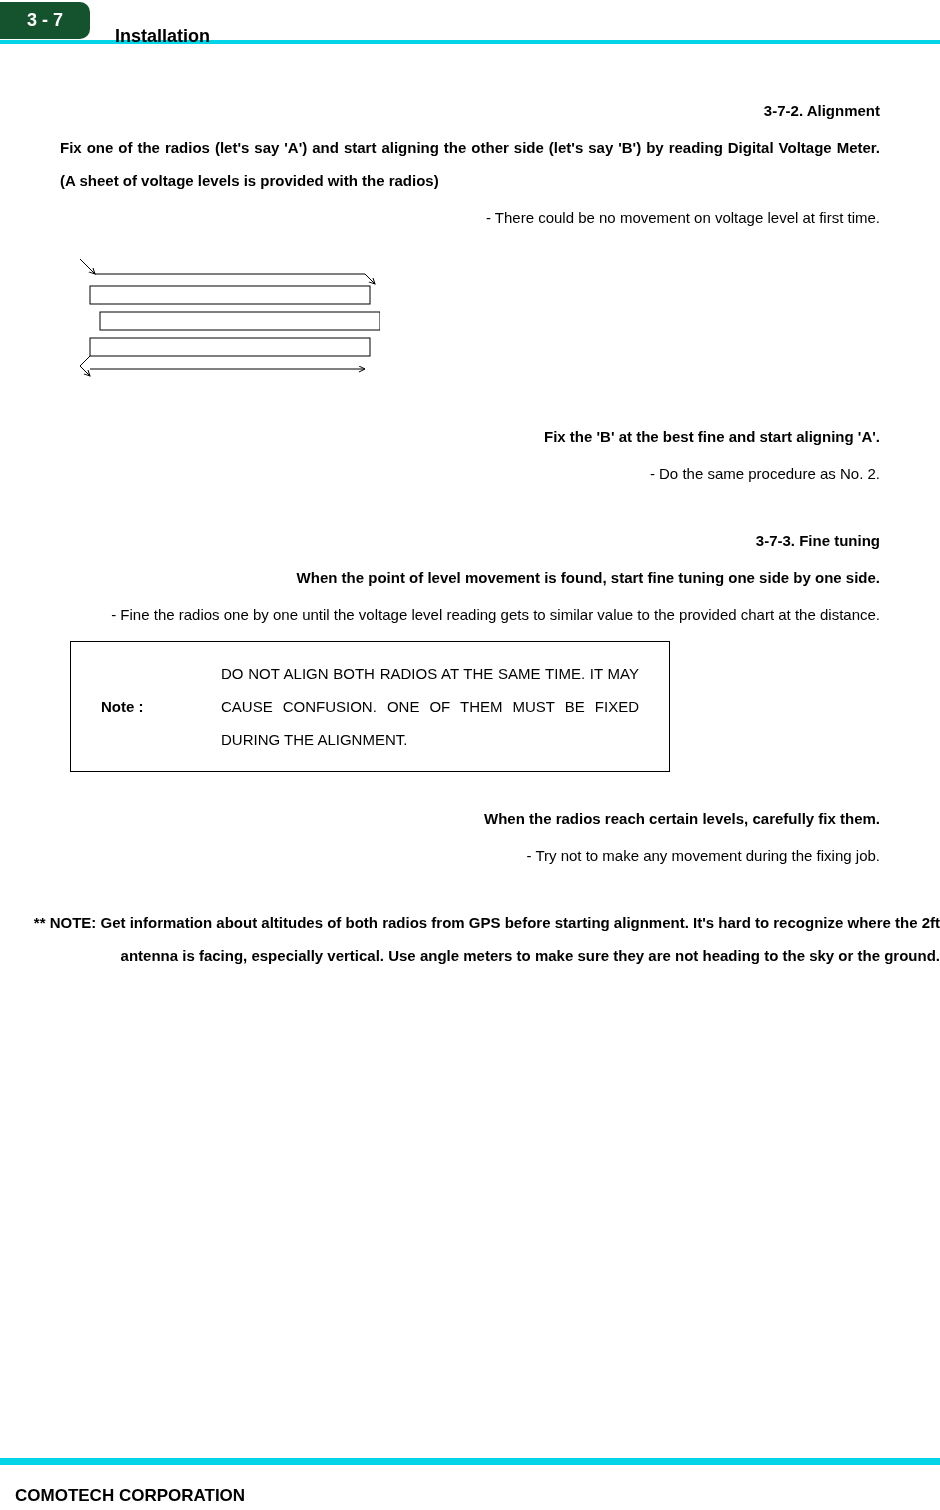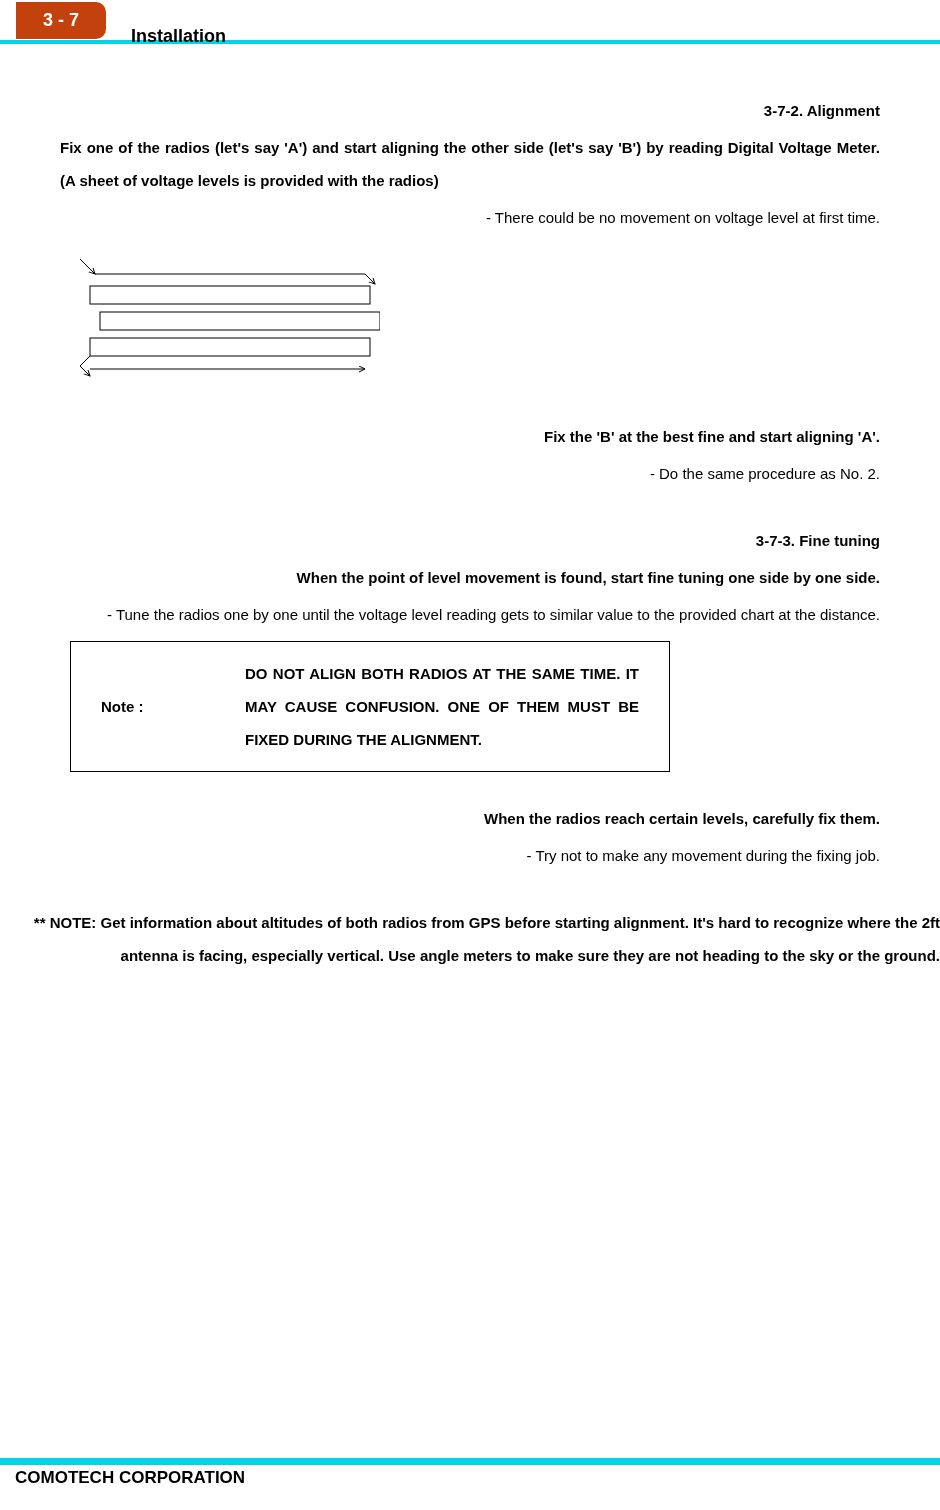--- a/index.html
+++ b/index.html
@@ -13,28 +13,28 @@
       height: 1510px;
       background: white;
       position: relative;
     }
     .header-container {
       display: flex;
       align-items: center;
       height: 40px;
     }
     .section-tab {
-      background: #c2410c;
+      background: #14532d;
       color: white;
       font-weight: bold;
       font-family: Arial, sans-serif;
       font-size: 18px;
       padding: 8px 20px;
       border-radius: 0 10px 10px 0;
-      margin-left: 16px;
+      margin-left: 0;
       width: 90px;
       text-align: center;
     }
     .section-title-bg {
       flex-grow: 1;
       display: flex;
       align-items: flex-end;
       margin-top: 32px;
     }
     .section-title {
@@ -70,24 +70,23 @@
       display: flex;
       align-items: center;
       width: 600px;
     }
     .note-label {
       font-weight: bold;
       width: 120px;
       flex-shrink: 0;
     }
     .note-text {
-      font-weight: bold;
+      font-weight: normal;
       text-align: justify;
       line-height: 2.2;
-      margin-left: 24px;
     }
     .footnote {
       padding: 0 0 30px 3px;
       margin-left: -60px;
       margin-right: -60px;
       font-weight: bold;
       font-size: 15px;
       line-height: 2.2;
       text-align: justify;
     }
@@ -96,21 +95,21 @@
     }
     .footer-line {
       height: 7px;
       background: #00d4e6;
       width: 100%;
       position: absolute;
       bottom: 45px;
     }
     .footer-text {
       position: absolute;
-      bottom: 22px;
+      bottom: 4px;
       left: 15px;
       font-family: Arial Black, Arial, sans-serif;
       font-weight: 900;
       font-size: 17px;
     }
   </style>
 </head>
 <body>
 
 <div class="header-container">
@@ -153,21 +152,21 @@
     </svg>
   </div>
 
   <p class="bold">Fix the 'B' at the best fine and start aligning 'A'.</p>
   <p>- Do the same procedure as No. 2.</p>
 
   <div class="spacer"></div>
 
   <p class="bold">3-7-3. Fine tuning</p>
   <p class="bold">When the point of level movement is found, start fine tuning one side by one side.</p>
-  <p>- Tune the radios one by one until the voltage level reading gets to similar value to the provided chart at the distance.</p>
+  <p>- Fine the radios one by one until the voltage level reading gets to similar value to the provided chart at the distance.</p>
 
   <div class="note-box">
     <div class="note-label">Note :</div>
     <div class="note-text">DO NOT ALIGN BOTH RADIOS AT THE SAME TIME. IT MAY CAUSE CONFUSION. ONE OF THEM MUST BE FIXED DURING THE ALIGNMENT.</div>
   </div>
 
   <div style="height:20px"></div>
   <p class="bold">When the radios reach certain levels, carefully fix them.</p>
   <p>- Try not to make any movement during the fixing job.</p>
 

